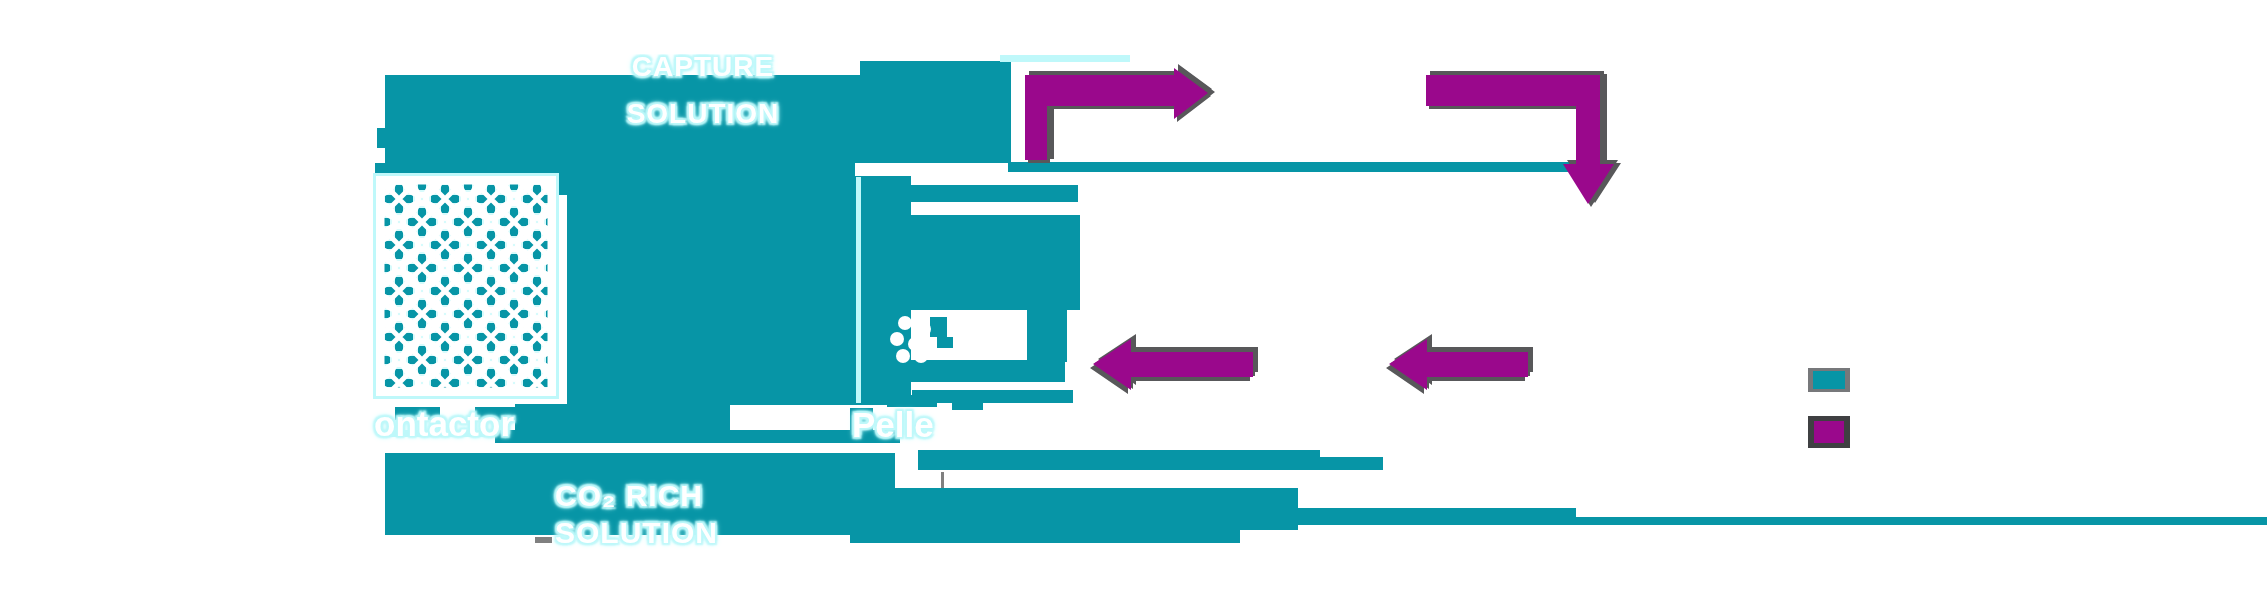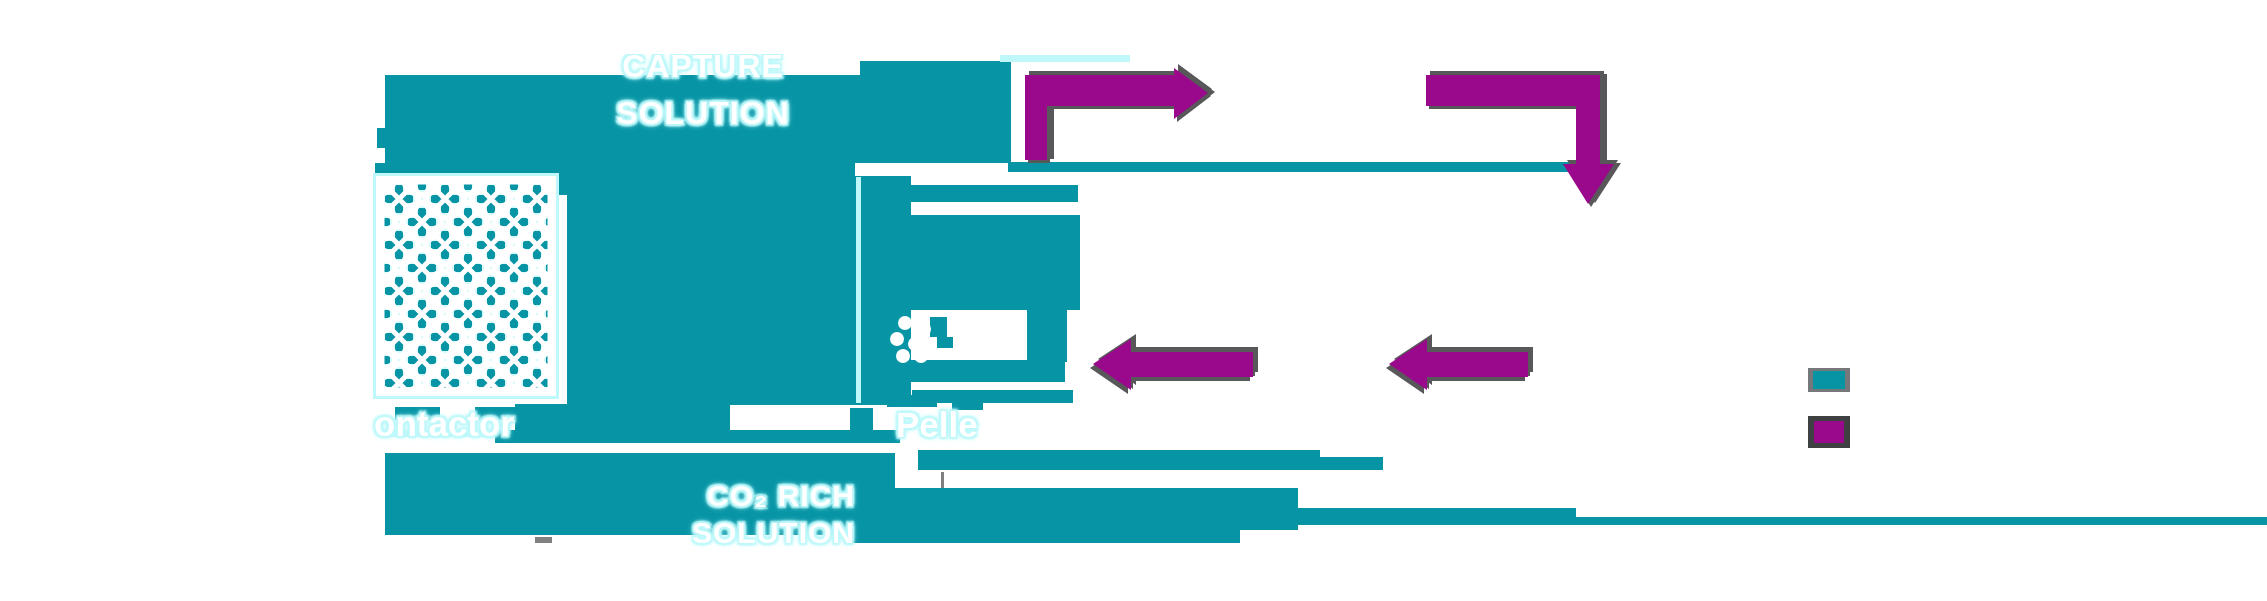--- a/index.html
+++ b/index.html
@@ -10,22 +10,22 @@
   html,body{margin:0;padding:0;background:#fff;}
   #stage{position:relative;width:2267px;height:601px;background:#fff;overflow:hidden;
          font-family:"Liberation Sans",sans-serif;}
   .t{position:absolute;background:var(--teal);}
   .c{position:absolute;background:var(--light_cyan);}
   .g{position:absolute;background:var(--dash_gray);}
   .lbl{position:absolute;font-weight:bold;color:#fff;white-space:nowrap;
        text-shadow:0 0 3px var(--light_cyan),0 0 5px var(--light_cyan),0 0 7px var(--light_cyan),
                    2px 2px 2px var(--light_cyan),-2px -2px 2px var(--light_cyan),
                    2px -2px 2px var(--light_cyan),-2px 2px 2px var(--light_cyan);}
-  .big{font-size:32px;line-height:47px;letter-spacing:1px;text-align:center;}
-  .med{font-size:30px;line-height:37px;letter-spacing:1px;text-align:right;}
+  .big{font-size:28px;line-height:47px;letter-spacing:1px;text-align:center;}
+  .med{font-size:30px;line-height:37px;letter-spacing:1px;text-align:left;}
   .small{font-size:35px;line-height:30px;}
   #capture-clip{position:absolute;left:498px;top:54px;width:410px;height:100px;overflow:hidden;}
   #capture-inner{position:relative;top:-11px;}
   svg.overlay{position:absolute;left:0;top:0;}
   .elbow{filter:drop-shadow(4px -4px 0 var(--arrow_shadow)) drop-shadow(3px 3px 0 var(--arrow_shadow));}
   .flat{filter:drop-shadow(5px -5px 0 var(--arrow_shadow)) drop-shadow(-3px 4px 0 var(--arrow_shadow));}
   .pellet{position:absolute;width:14px;height:14px;border-radius:50%;background:#fff;}
   .swatch-outer{position:absolute;}
   .swatch-inner{position:absolute;}
 </style>
@@ -97,21 +97,21 @@
   <div class="pellet" style="left:898px;top:316px;"></div>
   <div class="pellet" style="left:917px;top:322px;"></div>
   <div class="pellet" style="left:890px;top:332px;"></div>
   <div class="pellet" style="left:908px;top:337px;"></div>
   <div class="pellet" style="left:896px;top:349px;"></div>
   <div class="pellet" style="left:914px;top:349px;"></div>
 
   <div class="t" style="left:850px;top:408px;width:23px;height:30px;"></div>
   <div class="t" style="left:887px;top:395px;width:50px;height:12px;"></div>
   <div class="t" style="left:952px;top:398px;width:31px;height:12px;"></div>
-  <div class="lbl small" style="left:896px;top:410px;">Pelle</div>
+  <div class="lbl small" style="left:852px;top:410px;">Pelle</div>
 
   <div class="t" style="left:1008px;top:162px;width:566px;height:10px;"></div>
 
   <div class="t" style="left:918px;top:450px;width:402px;height:20px;"></div>
   <div class="t" style="left:1320px;top:457px;width:63px;height:13px;"></div>
   <div class="g" style="left:941px;top:472px;width:3px;height:16px;"></div>
   <div class="t" style="left:385px;top:453px;width:510px;height:82px;"></div>
   <div class="t" style="left:850px;top:488px;width:390px;height:55px;"></div>
   <div class="t" style="left:1240px;top:488px;width:58px;height:42px;"></div>
   <div class="t" style="left:1298px;top:508px;width:278px;height:17px;"></div>

